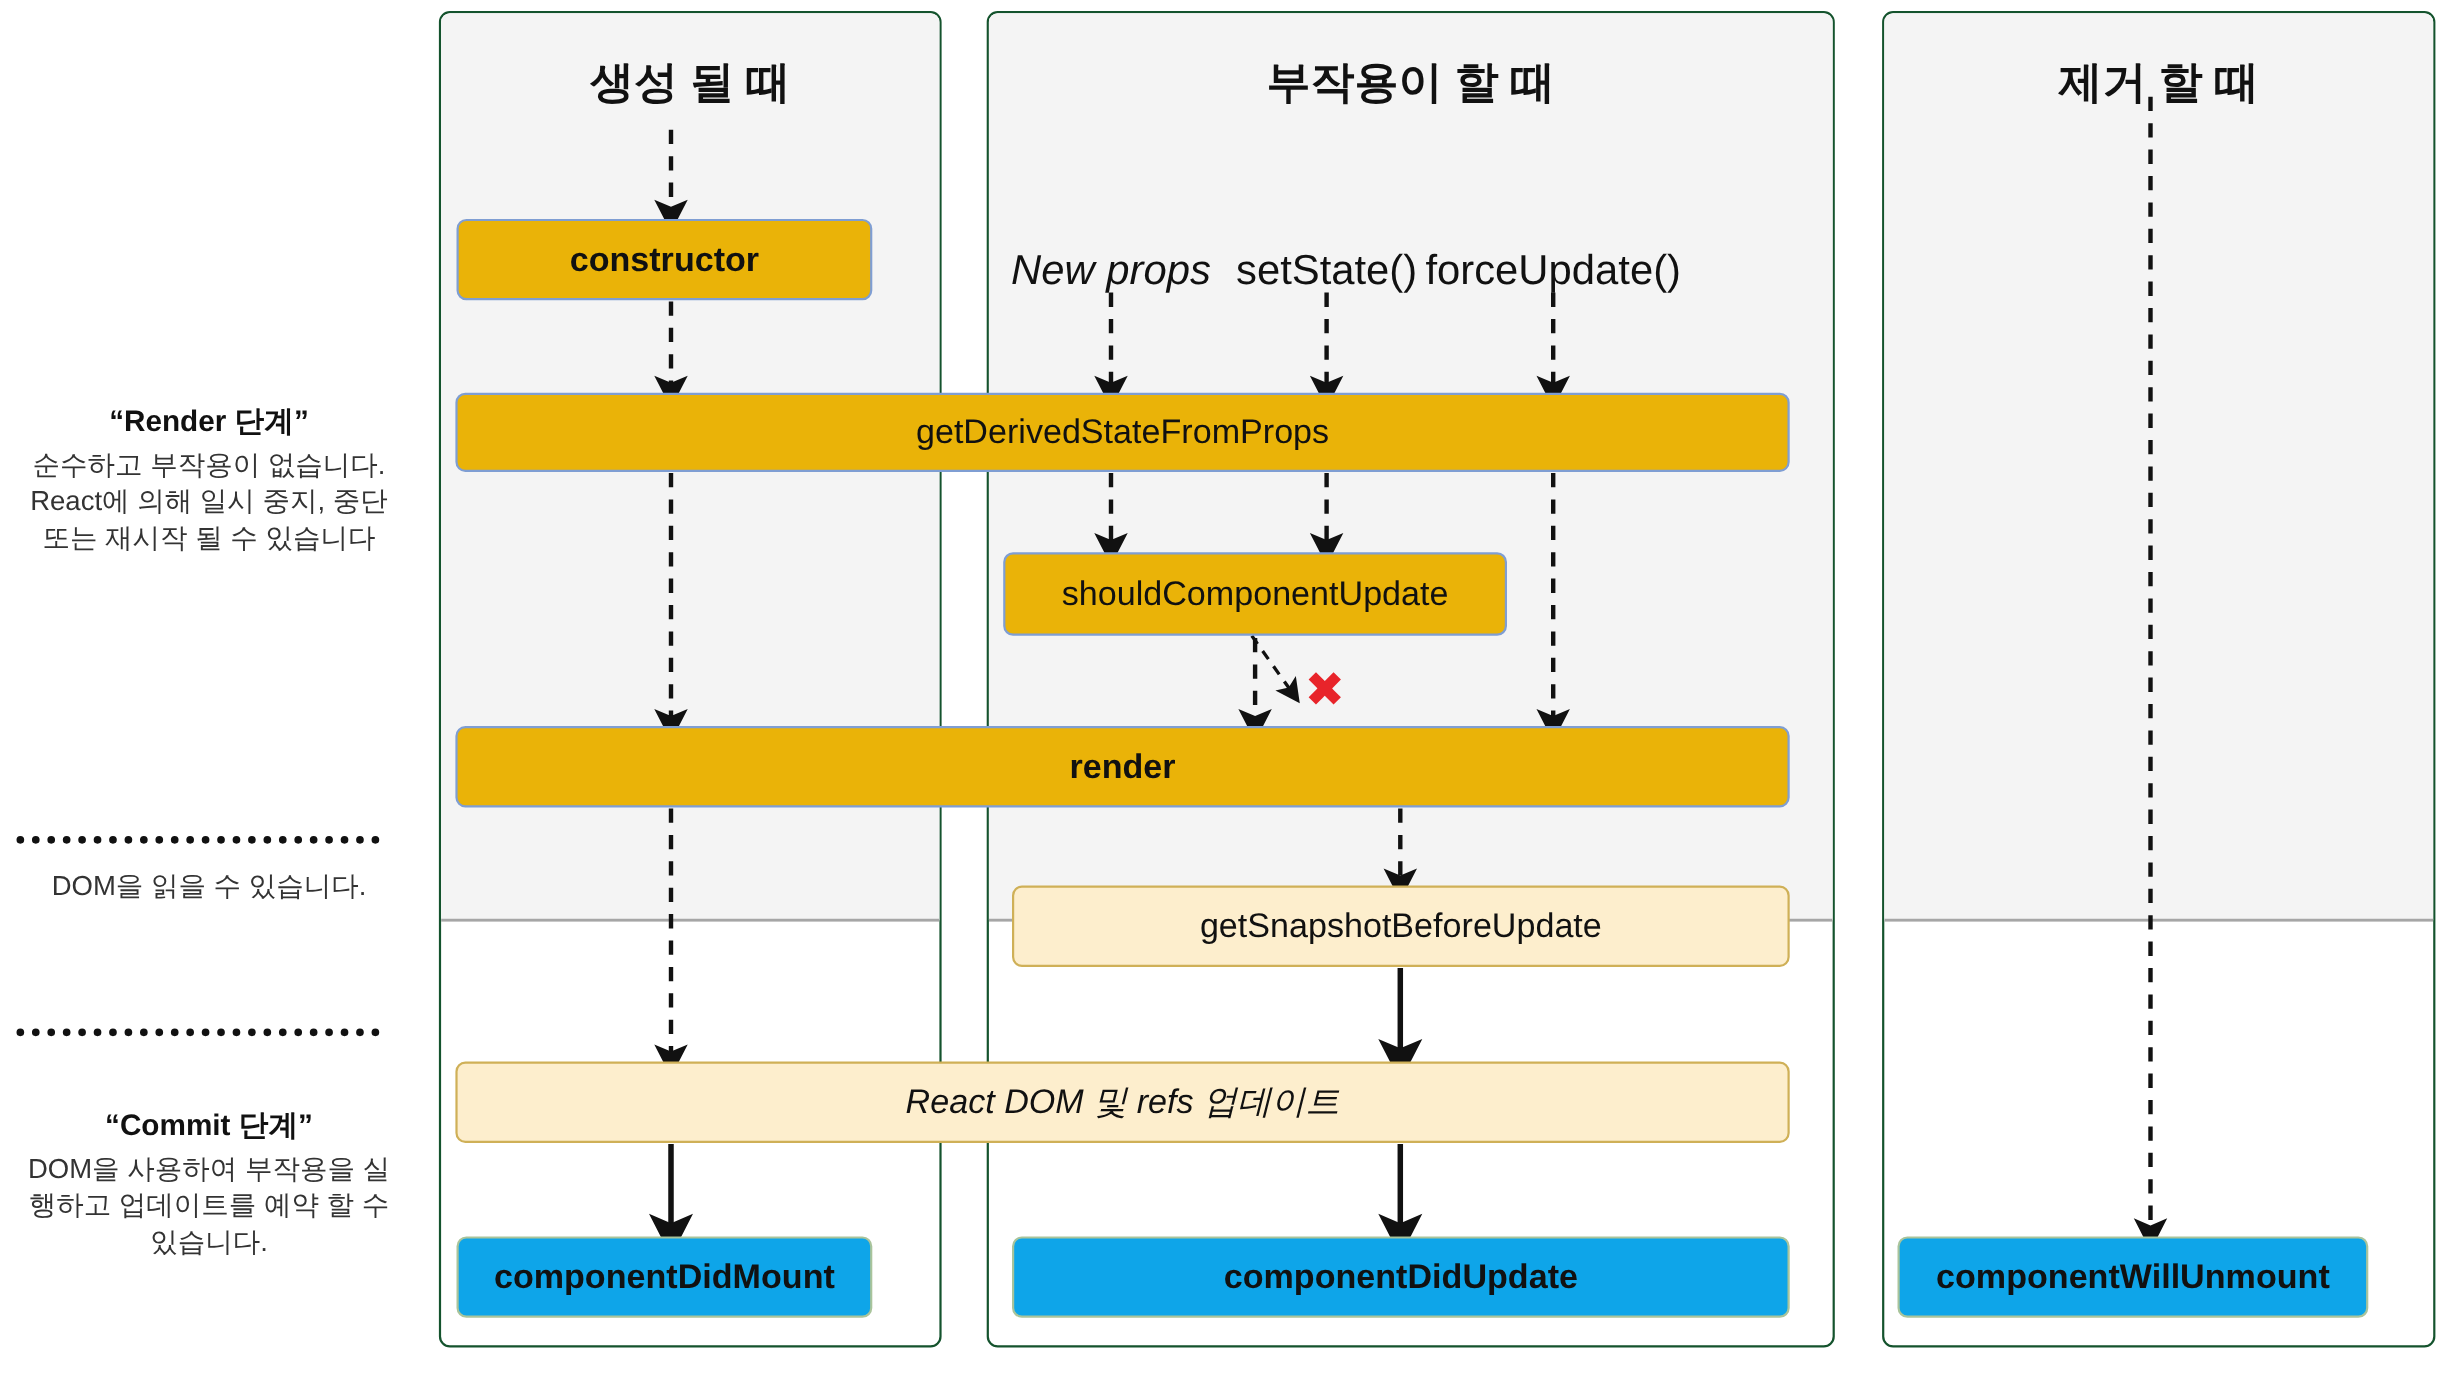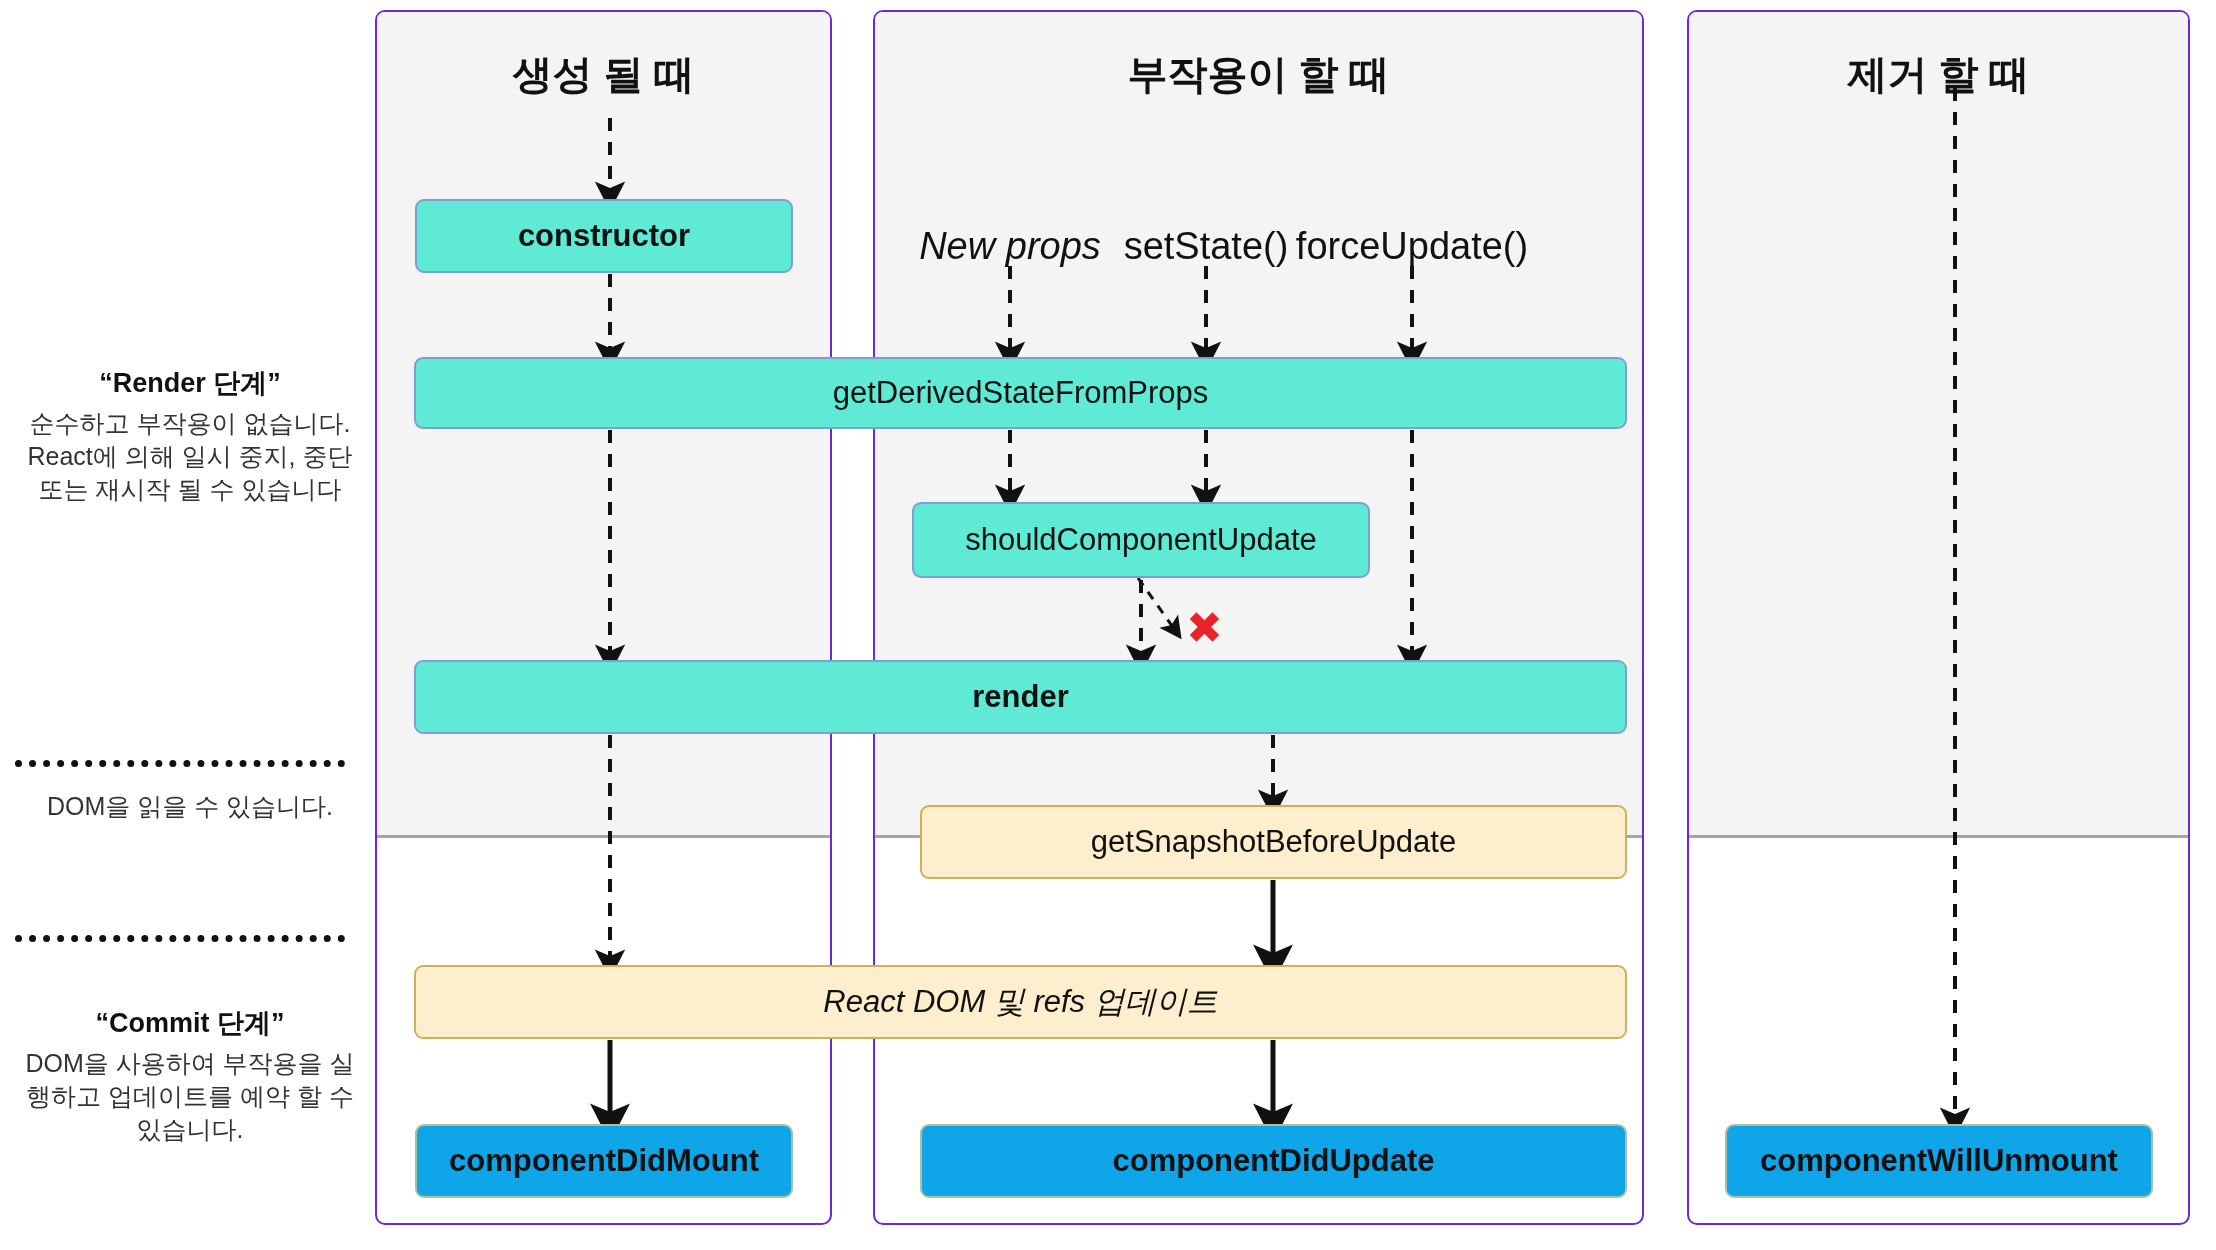--- a/index.html
+++ b/index.html
@@ -1,25 +1,25 @@
 <!DOCTYPE html>
 <html><head>
 <meta charset="utf-8">
 <style>
   html,body{margin:0;padding:0;background:#fff;}
   body{width:2216px;height:1250px;position:relative;overflow:hidden;
        font-family:"Liberation Sans","DejaVu Sans",sans-serif;color:#111;}
-  .panel{position:absolute;border:2px solid #6d28d9;border-radius:10px;box-sizing:border-box;}
+  .panel{position:absolute;border:2px solid #14532d;border-radius:10px;box-sizing:border-box;margin-left:24px;}
   .panel-grayzone{position:absolute;left:0;right:0;top:0;background:#f4f4f4;
        border-bottom:3px solid #a6a6a6;box-sizing:border-box;border-radius:8px 8px 0 0;}
   .panel-title{position:absolute;left:0;right:0;text-align:center;font-weight:bold;
        font-size:40px;color:#111;}
   .box{position:absolute;box-sizing:border-box;border-radius:9px;display:flex;
        align-items:center;justify-content:center;text-align:center;line-height:1.15;}
-  .blue{background:#5eead4;border:2px solid #7f9ed3;font-size:31px;}
+  .blue{background:#eab308;border:2px solid #7f9ed3;font-size:31px;}
   .yellow{background:#fdeecd;border:2px solid #cfb057;font-size:31px;}
   .green{background:#0ea5e9;border:2px solid #a9c49b;font-size:31px;font-weight:bold;}
   .b{font-weight:bold;}
   .i{font-style:italic;}
   .trigger{position:absolute;font-size:38px;text-align:center;white-space:nowrap;
        transform:translateX(-50%);}
   .side-label{position:absolute;text-align:center;}
   .side-title{font-size:27px;font-weight:bold;margin-bottom:6px;white-space:nowrap;}
   .side-body{font-size:25px;color:#333;line-height:1.32;}
   .dotrule{position:absolute;height:0;border-top:7px dotted #111;}

